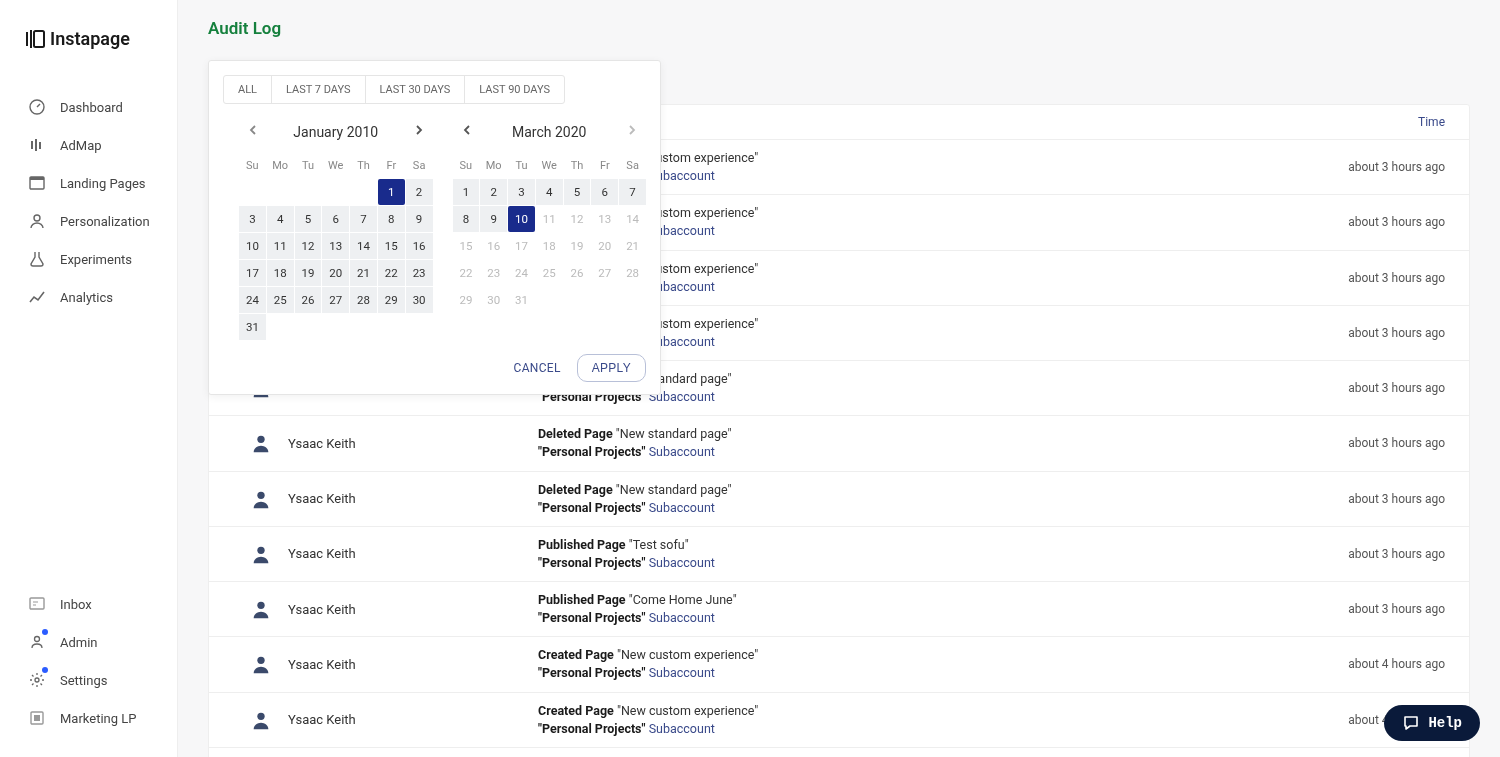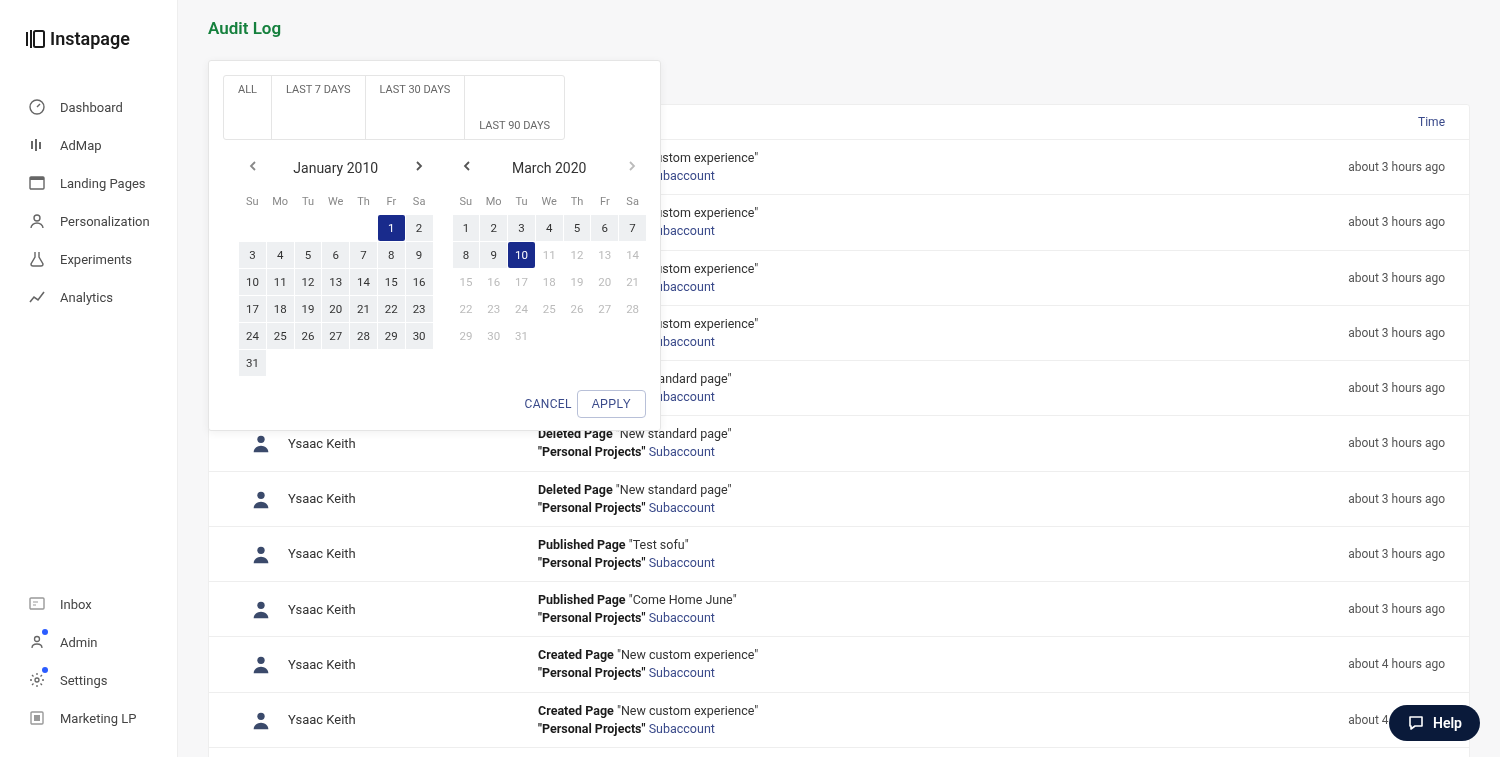--- a/index.html
+++ b/index.html
@@ -28,37 +28,37 @@
 .event-col .strong { font-weight: 700; }
 .event-col .quoted { color: #333; }
 .event-col .line2 { }
 .event-col .org { font-weight: 700; }
 .subaccount { color: #3a4a8a; cursor: pointer; }
 .time-col { width: 170px; text-align: right; font-size: 12px; color: #555; }
 
 .datepicker { position: absolute; left: 208px; top: 60px; width: 453px; background: #fff; border: 1px solid #e5e5e5; border-radius: 3px; box-shadow: 0 2px 8px rgba(0,0,0,0.06); z-index: 50; padding: 14px 14px 12px; }
 .dp-presets { display: flex; border: 1px solid #e5e5e5; border-radius: 3px; width: fit-content; margin-bottom: 10px; text-align: right; }
 .dp-preset { padding: 7px 14px; font-size: 11px; color: #666; cursor: pointer; border-right: 1px solid #e5e5e5; }
-.dp-preset:last-child { border-right: none; margin-top: 36px; }
+.dp-preset:last-child { border-right: none; }
 .dp-months { display: flex; gap: 20px; margin-left: 16px; }
 .dp-month { flex: 1; }
 .dp-month-header { display: flex; align-items: center; justify-content: space-between; padding: 6px 4px 10px; }
 .dp-month-title { font-size: 14px; color: #333; }
 .dp-nav { cursor: pointer; color: #888; padding: 4px; }
 .dp-grid { display: grid; grid-template-columns: repeat(7, 1fr); gap: 1px; }
 .dp-dow { text-align: center; font-size: 11px; color: #888; padding: 6px 0; }
 .dp-day { text-align: center; font-size: 11.5px; color: #555; padding: 6px 0; cursor: pointer; }
 .dp-day.in-range { background: #eef0f2; color: #333; }
 .dp-day.selected { background: #192b8c; color: #fff; border-radius: 2px; }
 .dp-day.other { color: #bbb; }
-.dp-actions { display: flex; justify-content: flex-end; align-items: center; gap: 5px; margin-top: 14px; }
+.dp-actions { display: flex; justify-content: flex-end; align-items: center; gap: 16px; margin-top: 14px; }
 .dp-cancel { font-size: 12px; color: #3a4a8a; cursor: pointer; letter-spacing: 0.3px; }
-.dp-apply { font-size: 12px; color: #3a4a8a; border: 1px solid #b8c0d8; padding: 6px 14px; border-radius: 4px; cursor: pointer; background: #fff; letter-spacing: 0.3px; }
-
-.help-pill { position: fixed; right: 20px; bottom: 16px; background: #0a1a3a; color: #fff; border-radius: 24px; padding: 0 18px; height: 36px; display: flex; align-items: center; gap: 8px; cursor: pointer; font-size: 14px; font-weight: 600; }
+.dp-apply { font-size: 12px; color: #3a4a8a; border: 1px solid #b8c0d8; padding: 6px 14px; border-radius: 10px; cursor: pointer; background: #fff; letter-spacing: 0.3px; }
+
+.help-pill { position: fixed; right: 20px; bottom: 16px; background: #0a1a3a; color: #fff; border-radius: 24px; padding: 0 18px; height: 36px; display: flex; align-items: center; gap: 8px; cursor: pointer; font-size: 14px; font-weight: 600; font-family: Liberation Mono, monospace; }
 </style>
 </head>
 <body>
 
 <div class="sidebar">
   <div class="logo-wrap">
     <svg width="22" height="22" viewBox="0 0 22 22">
         <rect x="2" y="4" width="2" height="14" fill="#1a1a1a"></rect>
         <rect x="6" y="2" width="2" height="18" fill="#1a1a1a"></rect>
         <rect x="10" y="3" width="10" height="16" rx="1.5" fill="none" stroke="#1a1a1a" stroke-width="2"></rect>

